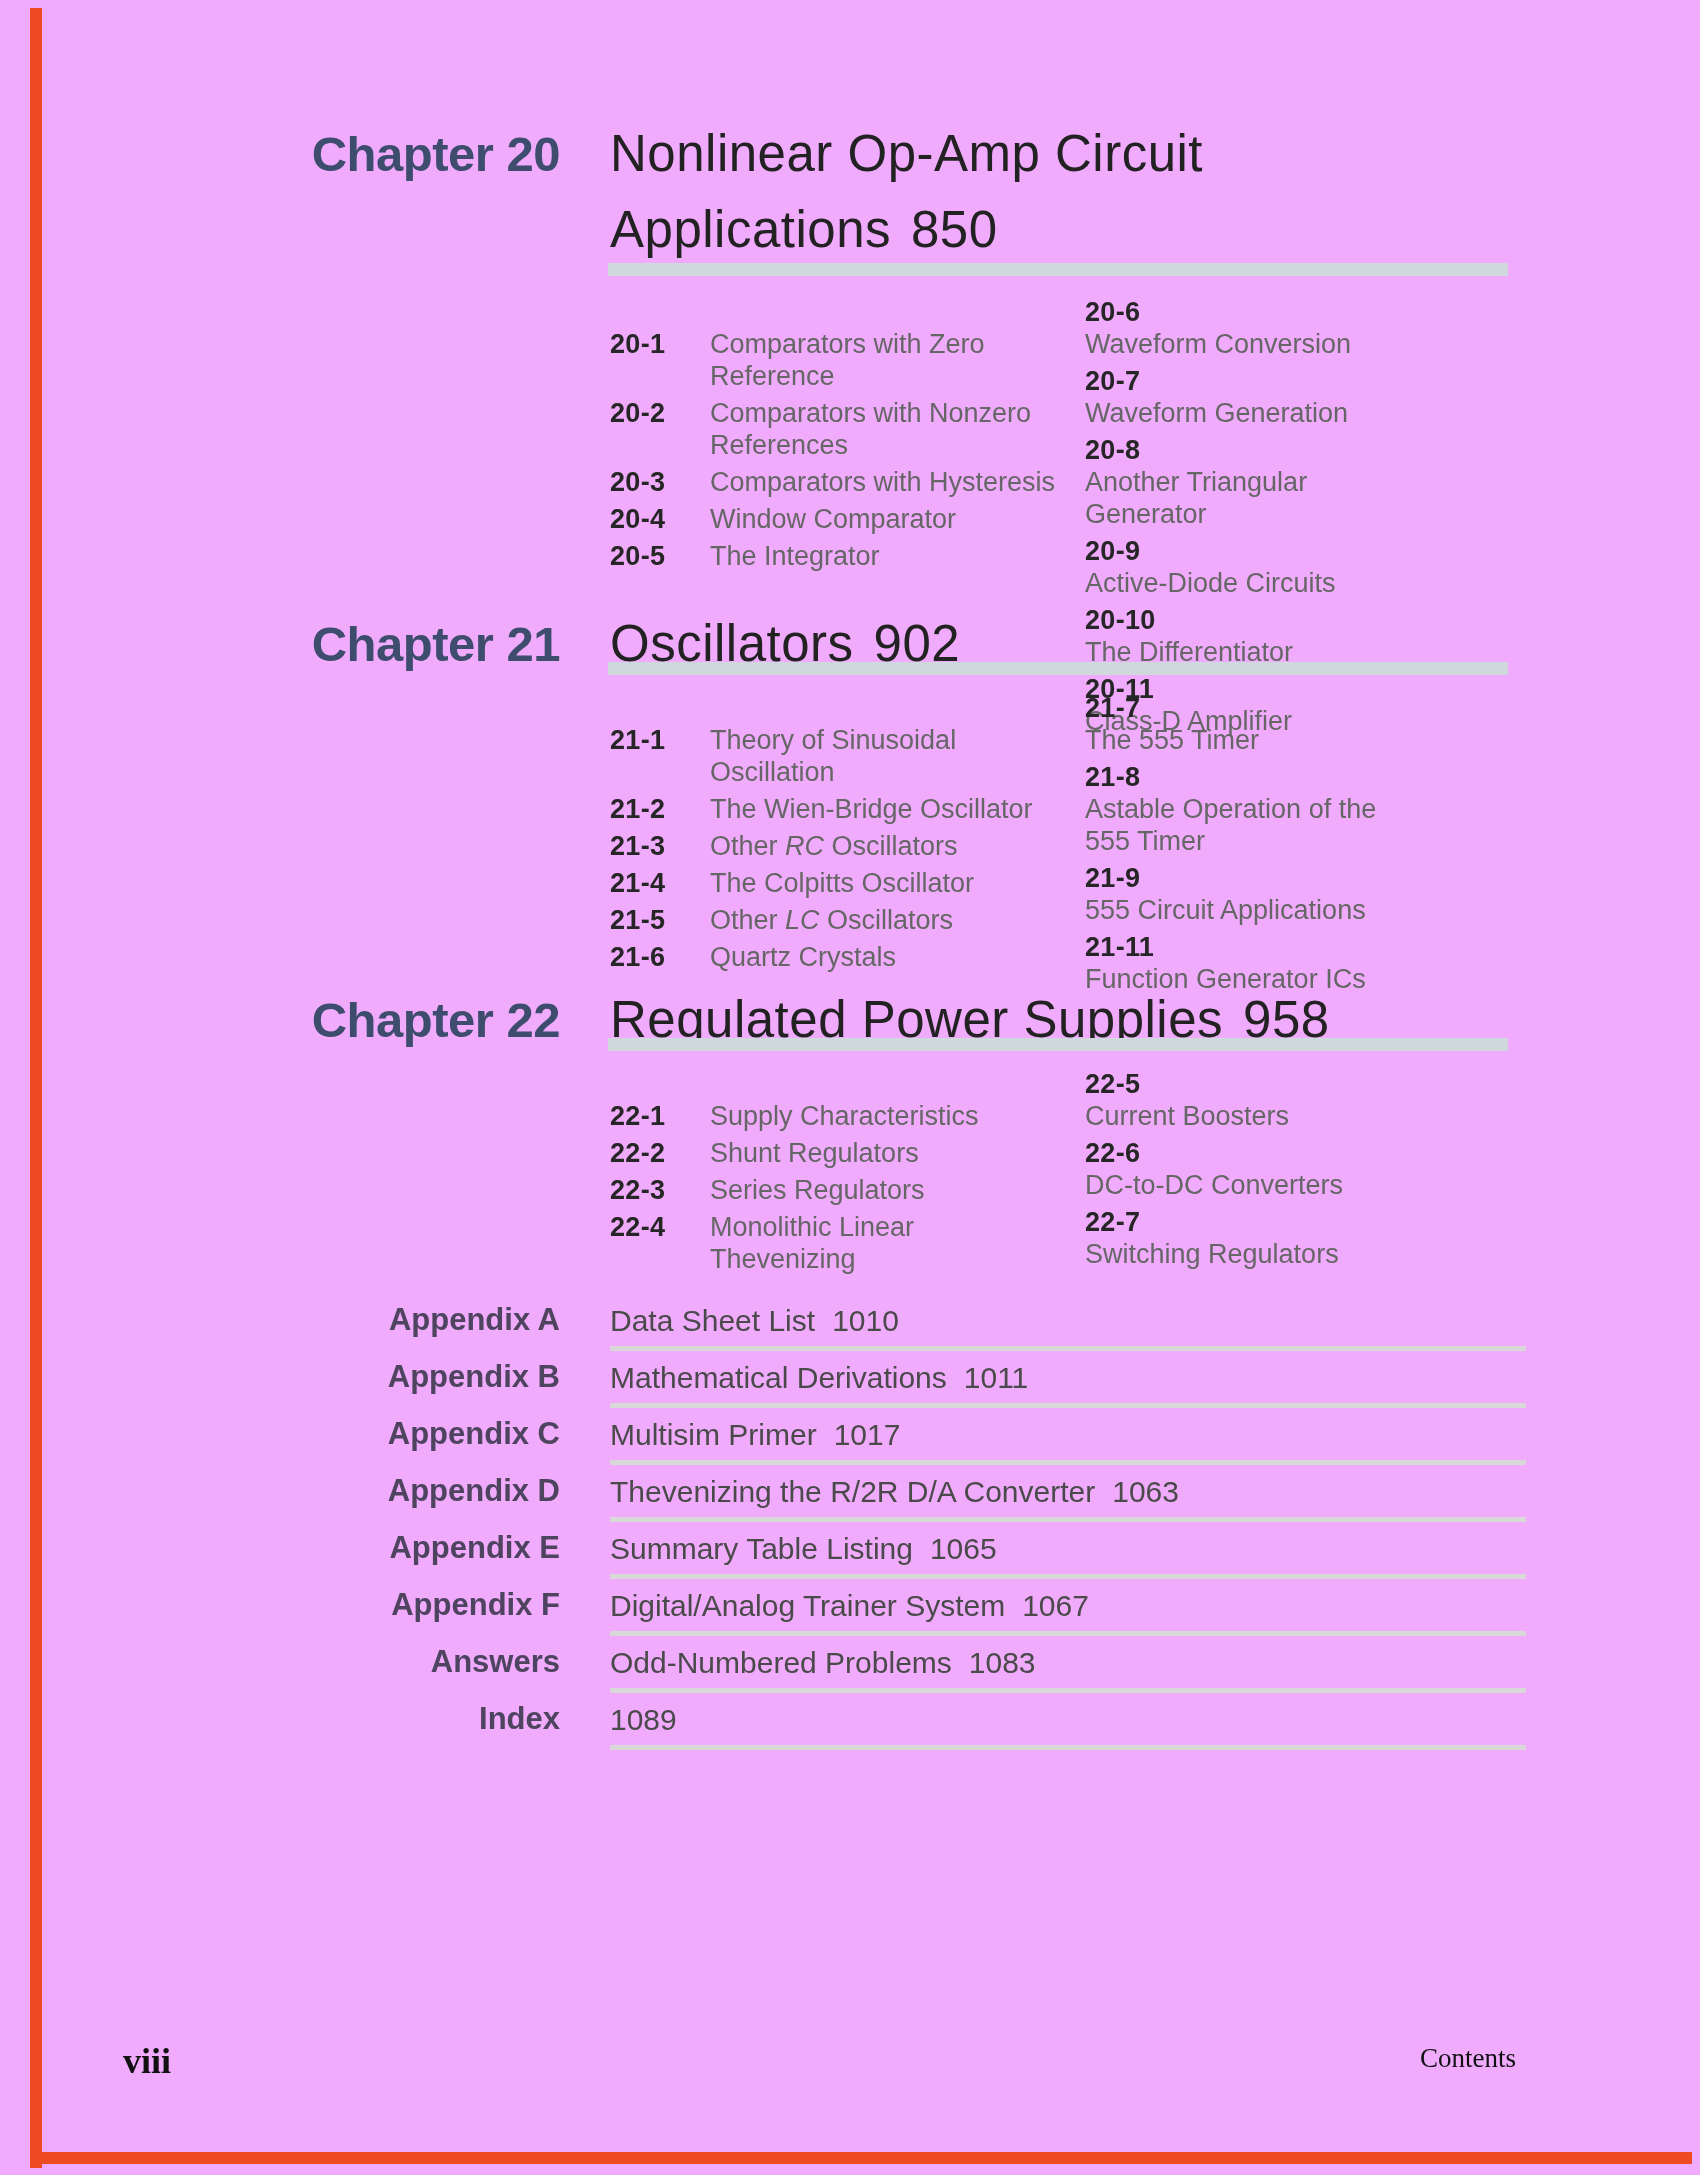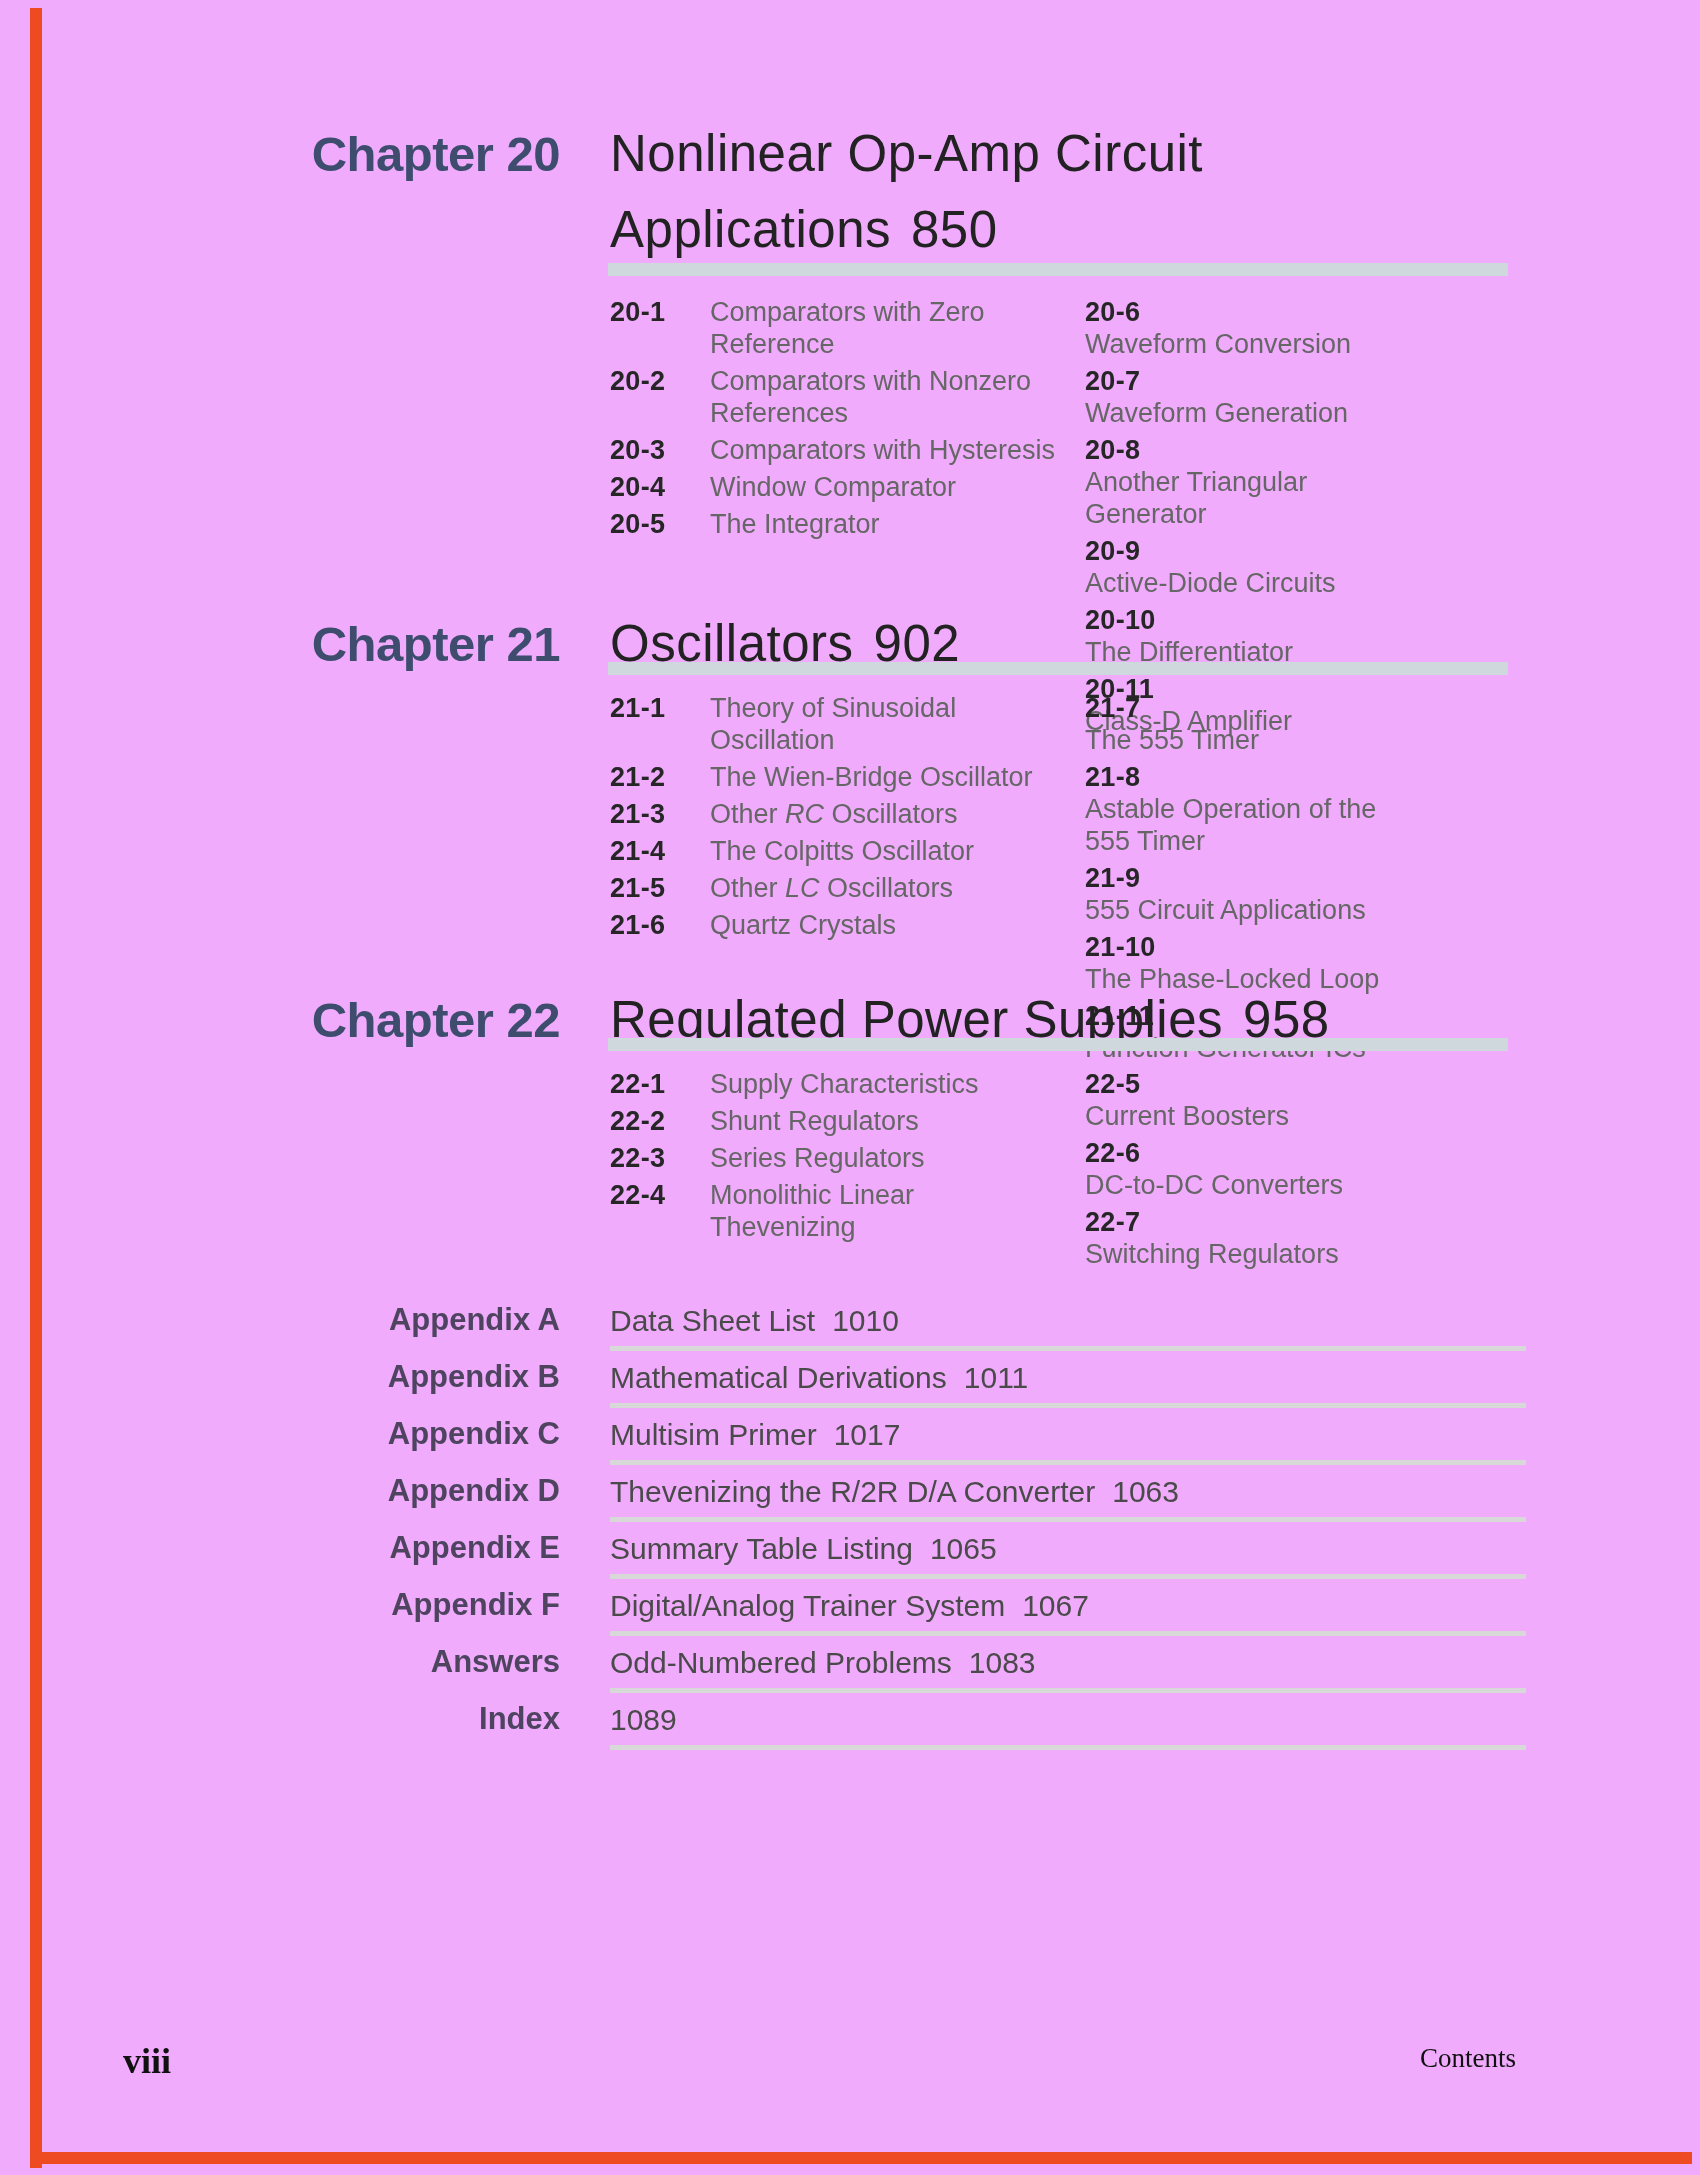--- a/index.html
+++ b/index.html
@@ -12,21 +12,21 @@
   .chapter{position:absolute;left:0;width:1700px;}
   .chlabel{position:absolute;left:170px;top:10px;width:390px;text-align:right;
            font-size:49px;font-weight:bold;letter-spacing:-0.5px;color:var(--chapter-label,#3E4D6E);}
   .chtitle{position:absolute;left:610px;top:0;font-size:51px;line-height:76px;font-weight:300;
            color:var(--title-text,#222222);letter-spacing:0.5px;}
   .tmain{white-space:pre-line;}
   .tpage{margin-left:20px;}
   .chrule{position:absolute;left:608px;width:900px;height:13px;background:var(--rule,#CFD8DC);}
   .cols{position:absolute;left:610px;width:900px;}
   .col{position:absolute;top:0;}
-  .col1{left:0;}
+  .col1{left:0;margin-top:32px;}
   .col2{left:475px;}
   .sec{margin-bottom:5px;}
   .num{display:inline-block;width:100px;vertical-align:top;font-size:27px;line-height:32px;
        font-weight:bold;letter-spacing:0.3px;color:var(--section-number,#262626);}
   .stitle{display:inline-block;vertical-align:top;font-size:27px;line-height:32px;
           color:var(--section-title,#666666);}
   .col1 .stitle{width:356px;}
   .col2 .stitle{width:330px;}
   .it{font-style:italic;}
   
@@ -86,21 +86,20 @@
         <div class="sec"><span class="num">21-2</span><span class="stitle">The Wien-Bridge Oscillator</span></div>
         <div class="sec"><span class="num">21-3</span><span class="stitle"><span>Other </span><i class="it">RC</i><span> Oscillators</span></span></div>
         <div class="sec"><span class="num">21-4</span><span class="stitle">The Colpitts Oscillator</span></div>
         <div class="sec"><span class="num">21-5</span><span class="stitle"><span>Other </span><i class="it">LC</i><span> Oscillators</span></span></div>
         <div class="sec"><span class="num">21-6</span><span class="stitle">Quartz Crystals</span></div>
       </div>
       <div class="col col2">
         <div class="sec"><span class="num">21-7</span><span class="stitle">The 555 Timer</span></div>
         <div class="sec"><span class="num">21-8</span><span class="stitle">Astable Operation of the 555 Timer</span></div>
         <div class="sec"><span class="num">21-9</span><span class="stitle">555 Circuit Applications</span></div>
-        <div class="sec"><span class="num">21-10</span><span class="stitle">The Phase-Locked Loop</span></div>
         <div class="sec"><span class="num">21-11</span><span class="stitle">Function Generator ICs</span></div>
       </div>
     </div>
   </section>
 
   <section class="chapter" style="top:982px;">
     <div class="chlabel">Chapter 22</div>
     <div class="chtitle"><span class="tmain">Regulated Power Supplies</span><span class="tpage">958</span></div>
     <div class="chrule" style="top:56px;"></div>
     <div class="cols" style="top:86px;">

